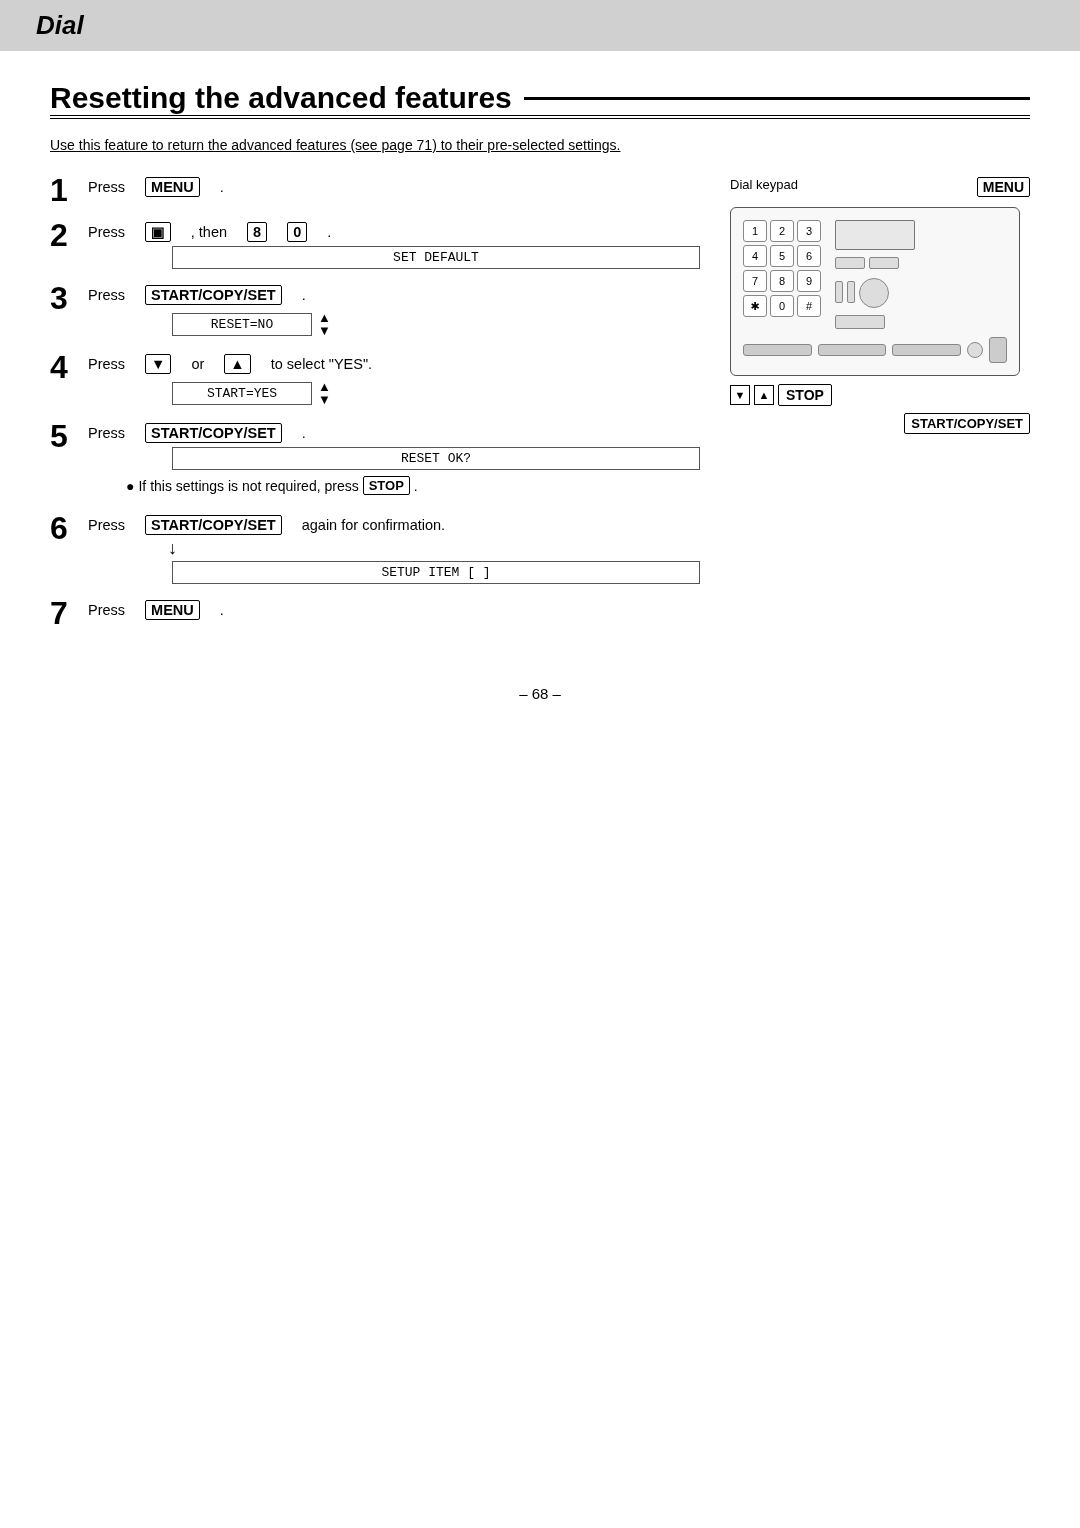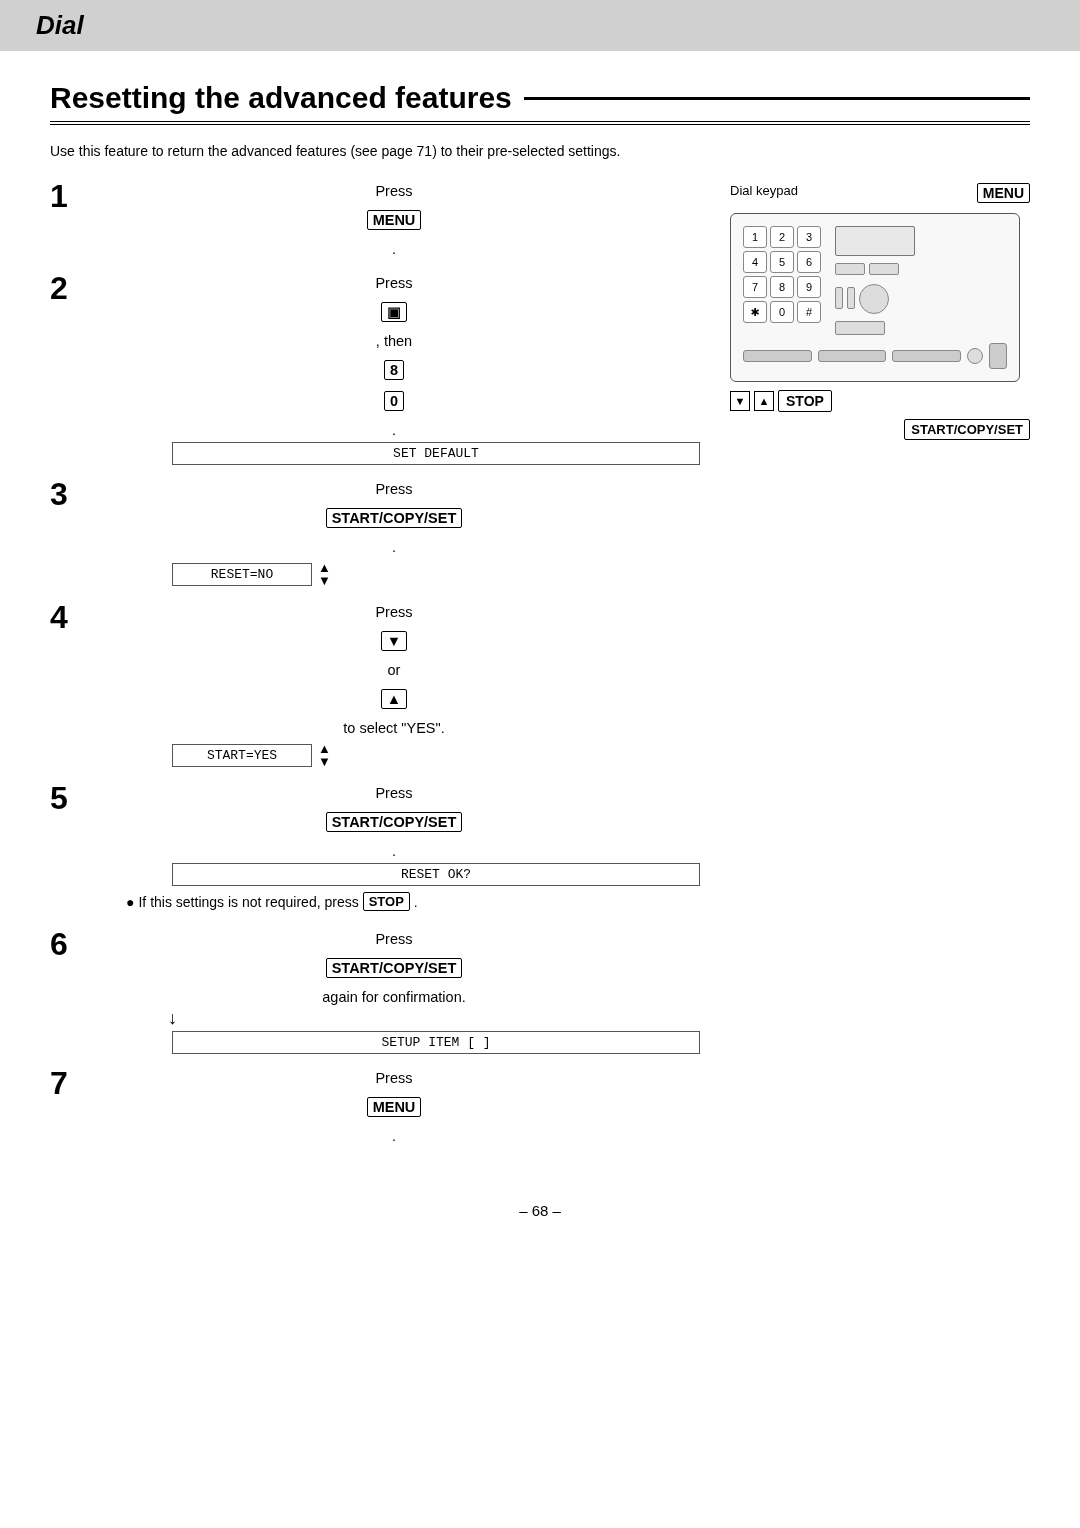--- a/index.html
+++ b/index.html
@@ -29,34 +29,34 @@
     .page-content {
       padding: 30px 50px 50px 50px;
     }
 
     
     .page-title {
       font-size: 30px;
       font-weight: bold;
       margin-bottom: 18px;
       border-bottom: 4px double #000;
-      padding-bottom: 6px;
       display: flex;
       align-items: center;
     }
     .page-title::after {
       content: '';
       flex: 1;
       border-bottom: 3px solid #000;
       margin-left: 12px;
     }
 
     .intro-text {
       font-size: 14px;
       margin-bottom: 24px;
+      text-decoration: underline;
     }
 
     
     .steps-area {
       display: flex;
       gap: 30px;
     }
     .steps-left {
       flex: 1;
     }
@@ -81,22 +81,21 @@
     }
     .step-content {
       flex: 1;
     }
     .step-text {
       font-size: 14.5px;
       margin-bottom: 4px;
       display: flex;
       align-items: center;
       flex-wrap: wrap;
-      gap: 11px;
-      flex-direction: column;
+      gap: 20px;
     }
     .step-text span {
       font-size: 14.5px;
     }
 
     
     .key-box {
       border: 1.5px solid #000;
       padding: 1px 5px;
       font-weight: bold;

